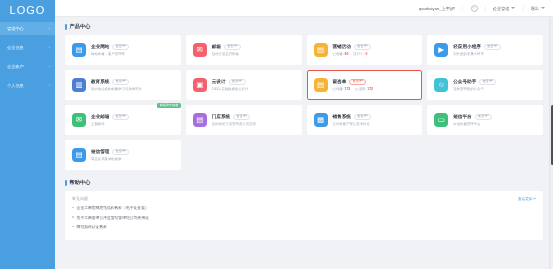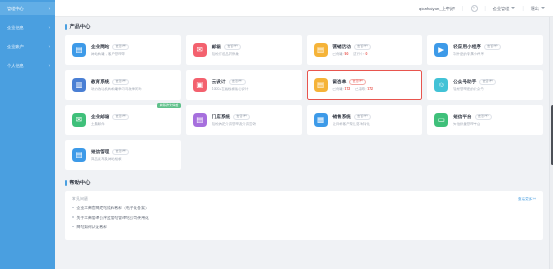--- a/index.html
+++ b/index.html
@@ -189,20 +189,21 @@
     background: #4b4f56;
     border-radius: 2px;
   }
 </style>
 </head>
 <body>
 
 <div class="app">
 
   <aside class="sidebar">
+    <div class="logo">LOGO</div>
     <nav class="nav">
       <div class="nav-item active">
         <span class="nav-label">管理中心</span>
         <span class="nav-chev">›</span>
       </div>
       <div class="nav-item">
         <span class="nav-label">企业信息</span>
         <span class="nav-chev">›</span>
       </div>
       <div class="nav-item">

